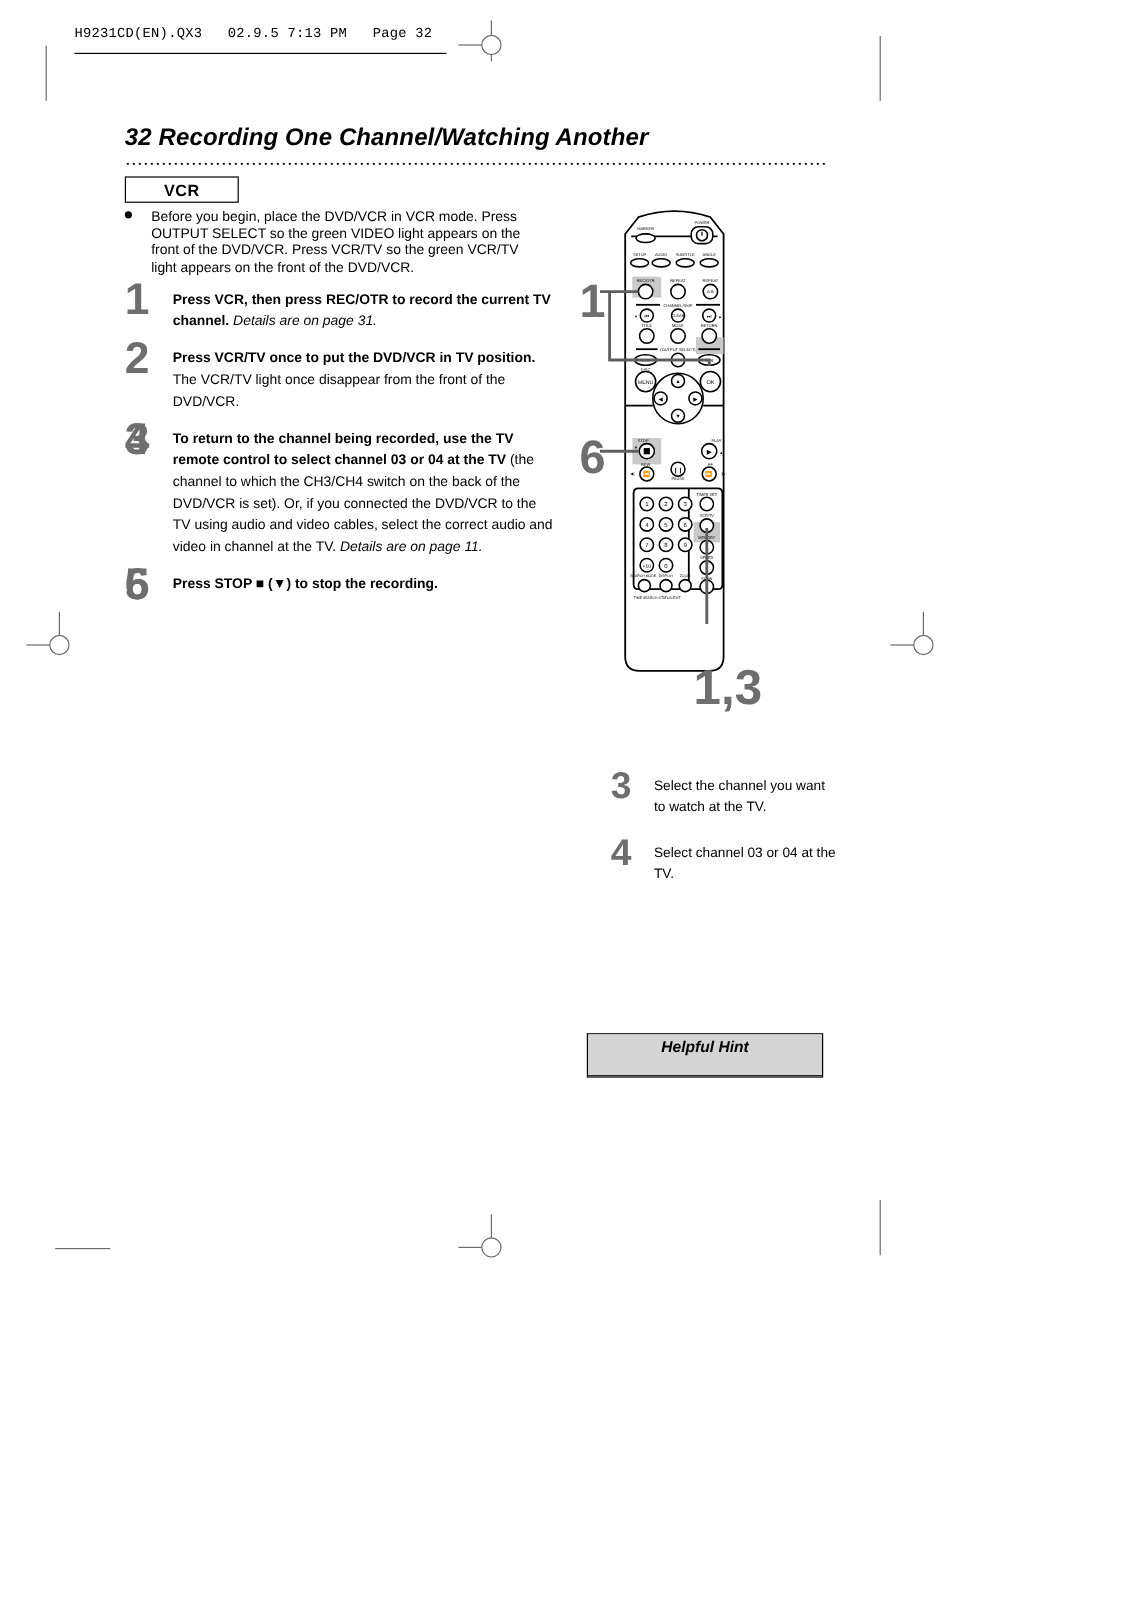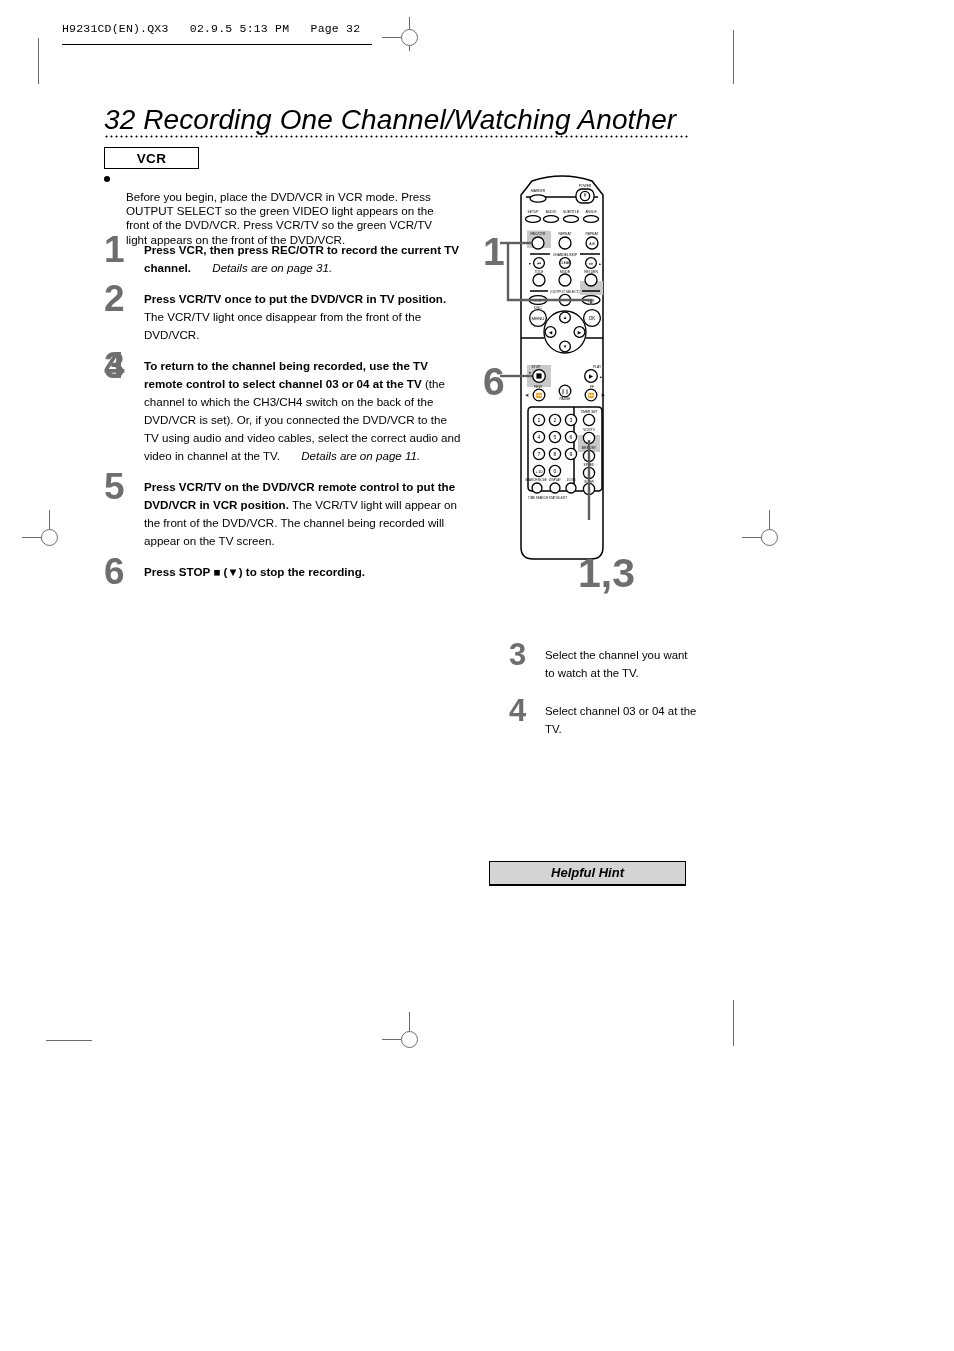--- a/index.html
+++ b/index.html
@@ -63,23 +63,23 @@
     height: 1px;
     background: #000;
   }
 
   
   .page-title {
     position: absolute;
     left: 104px;
     top: 104px;
     font-family: "Liberation Sans", sans-serif;
-    font-weight: normal;
+    font-weight: bold;
     font-style: italic;
-    font-size: 28px;
+    font-size: 20px;
     letter-spacing: 0.1px;
     white-space: nowrap;
   }
   .dotted-rule {
     position: absolute;
     left: 104px;
     top: 135px;
     width: 586px;
     height: 3px;
     background-image: radial-gradient(circle, #000 0.9px, transparent 1.1px);
@@ -114,21 +114,20 @@
     position: absolute;
     left: 0;
     top: 2px;
     width: 6px; height: 6px;
     border-radius: 50%;
     background: #000;
   }
   .intro .intro-text {
     display: block;
     padding-left: 22px;
-    margin-top: 16px;
   }
 
   
   .steps {
     position: absolute;
     left: 104px;
     top: 240px;
     width: 360px;
   }
   .step {
@@ -146,21 +145,21 @@
     font-size: 37px;
     line-height: 37px;
     color: #6e6e6e;
     text-align: left;
   }
   .step .body {
     font-size: 11.6px;
     line-height: 14.2px;
   }
   .step .body b { font-weight: bold; }
-  .step .body i { font-style: italic; margin-left: 18px; }
+  .step .body i { font-style: italic; }
 
   
   .remote-wrap {
     position: absolute;
     left: 470px;
     top: 175px;
     width: 230px;
     height: 400px;
   }
   .remote-svg { display: block; }
@@ -212,21 +211,21 @@
     border: 1.6px solid #000;
     background: #fff;
   }
   .hint-head {
     background: #d4d4d4;
     border-bottom: 1.6px solid #000;
     text-align: center;
     font-weight: bold;
     font-style: italic;
     font-size: 13px;
-    padding: 3px 0 4px;
+    padding: 3px 0 16px;
   }
   .hint-body {
     padding: 6px 8px 8px 8px;
     font-style: italic;
     font-size: 11.4px;
     line-height: 14.3px;
     position: relative;
   }
   .hint-body .hb {
     display: block;
@@ -256,21 +255,21 @@
 <div class="reg" style="left:22px;top:510px;width:54px;height:54px;">
   <div class="ring"></div>
 </div>
 <div class="reg" style="left:742px;top:510px;width:54px;height:54px;">
   <div class="ring"></div>
 </div>
 <div class="reg" style="left:382px;top:1012px;width:54px;height:54px;">
   <div class="ring"></div>
 </div>
 
-<div class="file-header">H9231CD(EN).QX3   02.9.5 5:13 PM   Page 32</div>
+<div class="file-header">H9231CD(EN).QX3   02.9.5 7:13 PM   Page 32</div>
 <div class="header-rule"></div>
 
 <div class="page-title">32  Recording One Channel/Watching Another</div>
 <div class="dotted-rule"></div>
 <div class="vcr-badge">VCR</div>
 
 <div class="intro">
   <span class="bullet"></span>
   <span class="intro-text">Before you begin, place the DVD/VCR in VCR mode. Press OUTPUT SELECT so the green VIDEO light appears on the front of the DVD/VCR. Press VCR/TV so the green VCR/TV light appears on the front of the DVD/VCR.</span>
 </div>
@@ -286,21 +285,20 @@
   </div>
   <div class="step" style="margin-bottom:13px;">
     <span class="num">3</span>
   </div>
   <div class="step" style="margin-bottom:13px;">
     <span class="num">4</span>
     <span class="body"><b>To return to the channel being recorded, use the TV remote control to select channel 03 or 04 at the TV</b><span> (the channel to which the CH3/CH4 switch on the back of the DVD/VCR is set). Or, if you connected the DVD/VCR to the TV using audio and video cables, select the correct audio and video in channel at the TV.</span><i> Details are on page 11.</i></span>
   </div>
   <div class="step" style="margin-bottom:13px;">
     <span class="num">5</span>
-    <span class="body"><b>Press VCR/TV on the DVD/VCR remote control to put the DVD/VCR in VCR position.</b><span> The VCR/TV light will appear on the front of the DVD/VCR. The channel being recorded will appear on the TV screen.</span></span>
   </div>
   <div class="step">
     <span class="num">6</span>
     <span class="body"><b>Press STOP ■ (▼) to stop the recording.</b></span>
   </div>
 </div>
 
 <div class="remote-wrap">
 <svg class="remote-svg" width="230" height="400" viewBox="0 0 230 400" xmlns="http://www.w3.org/2000/svg">
   <defs>

